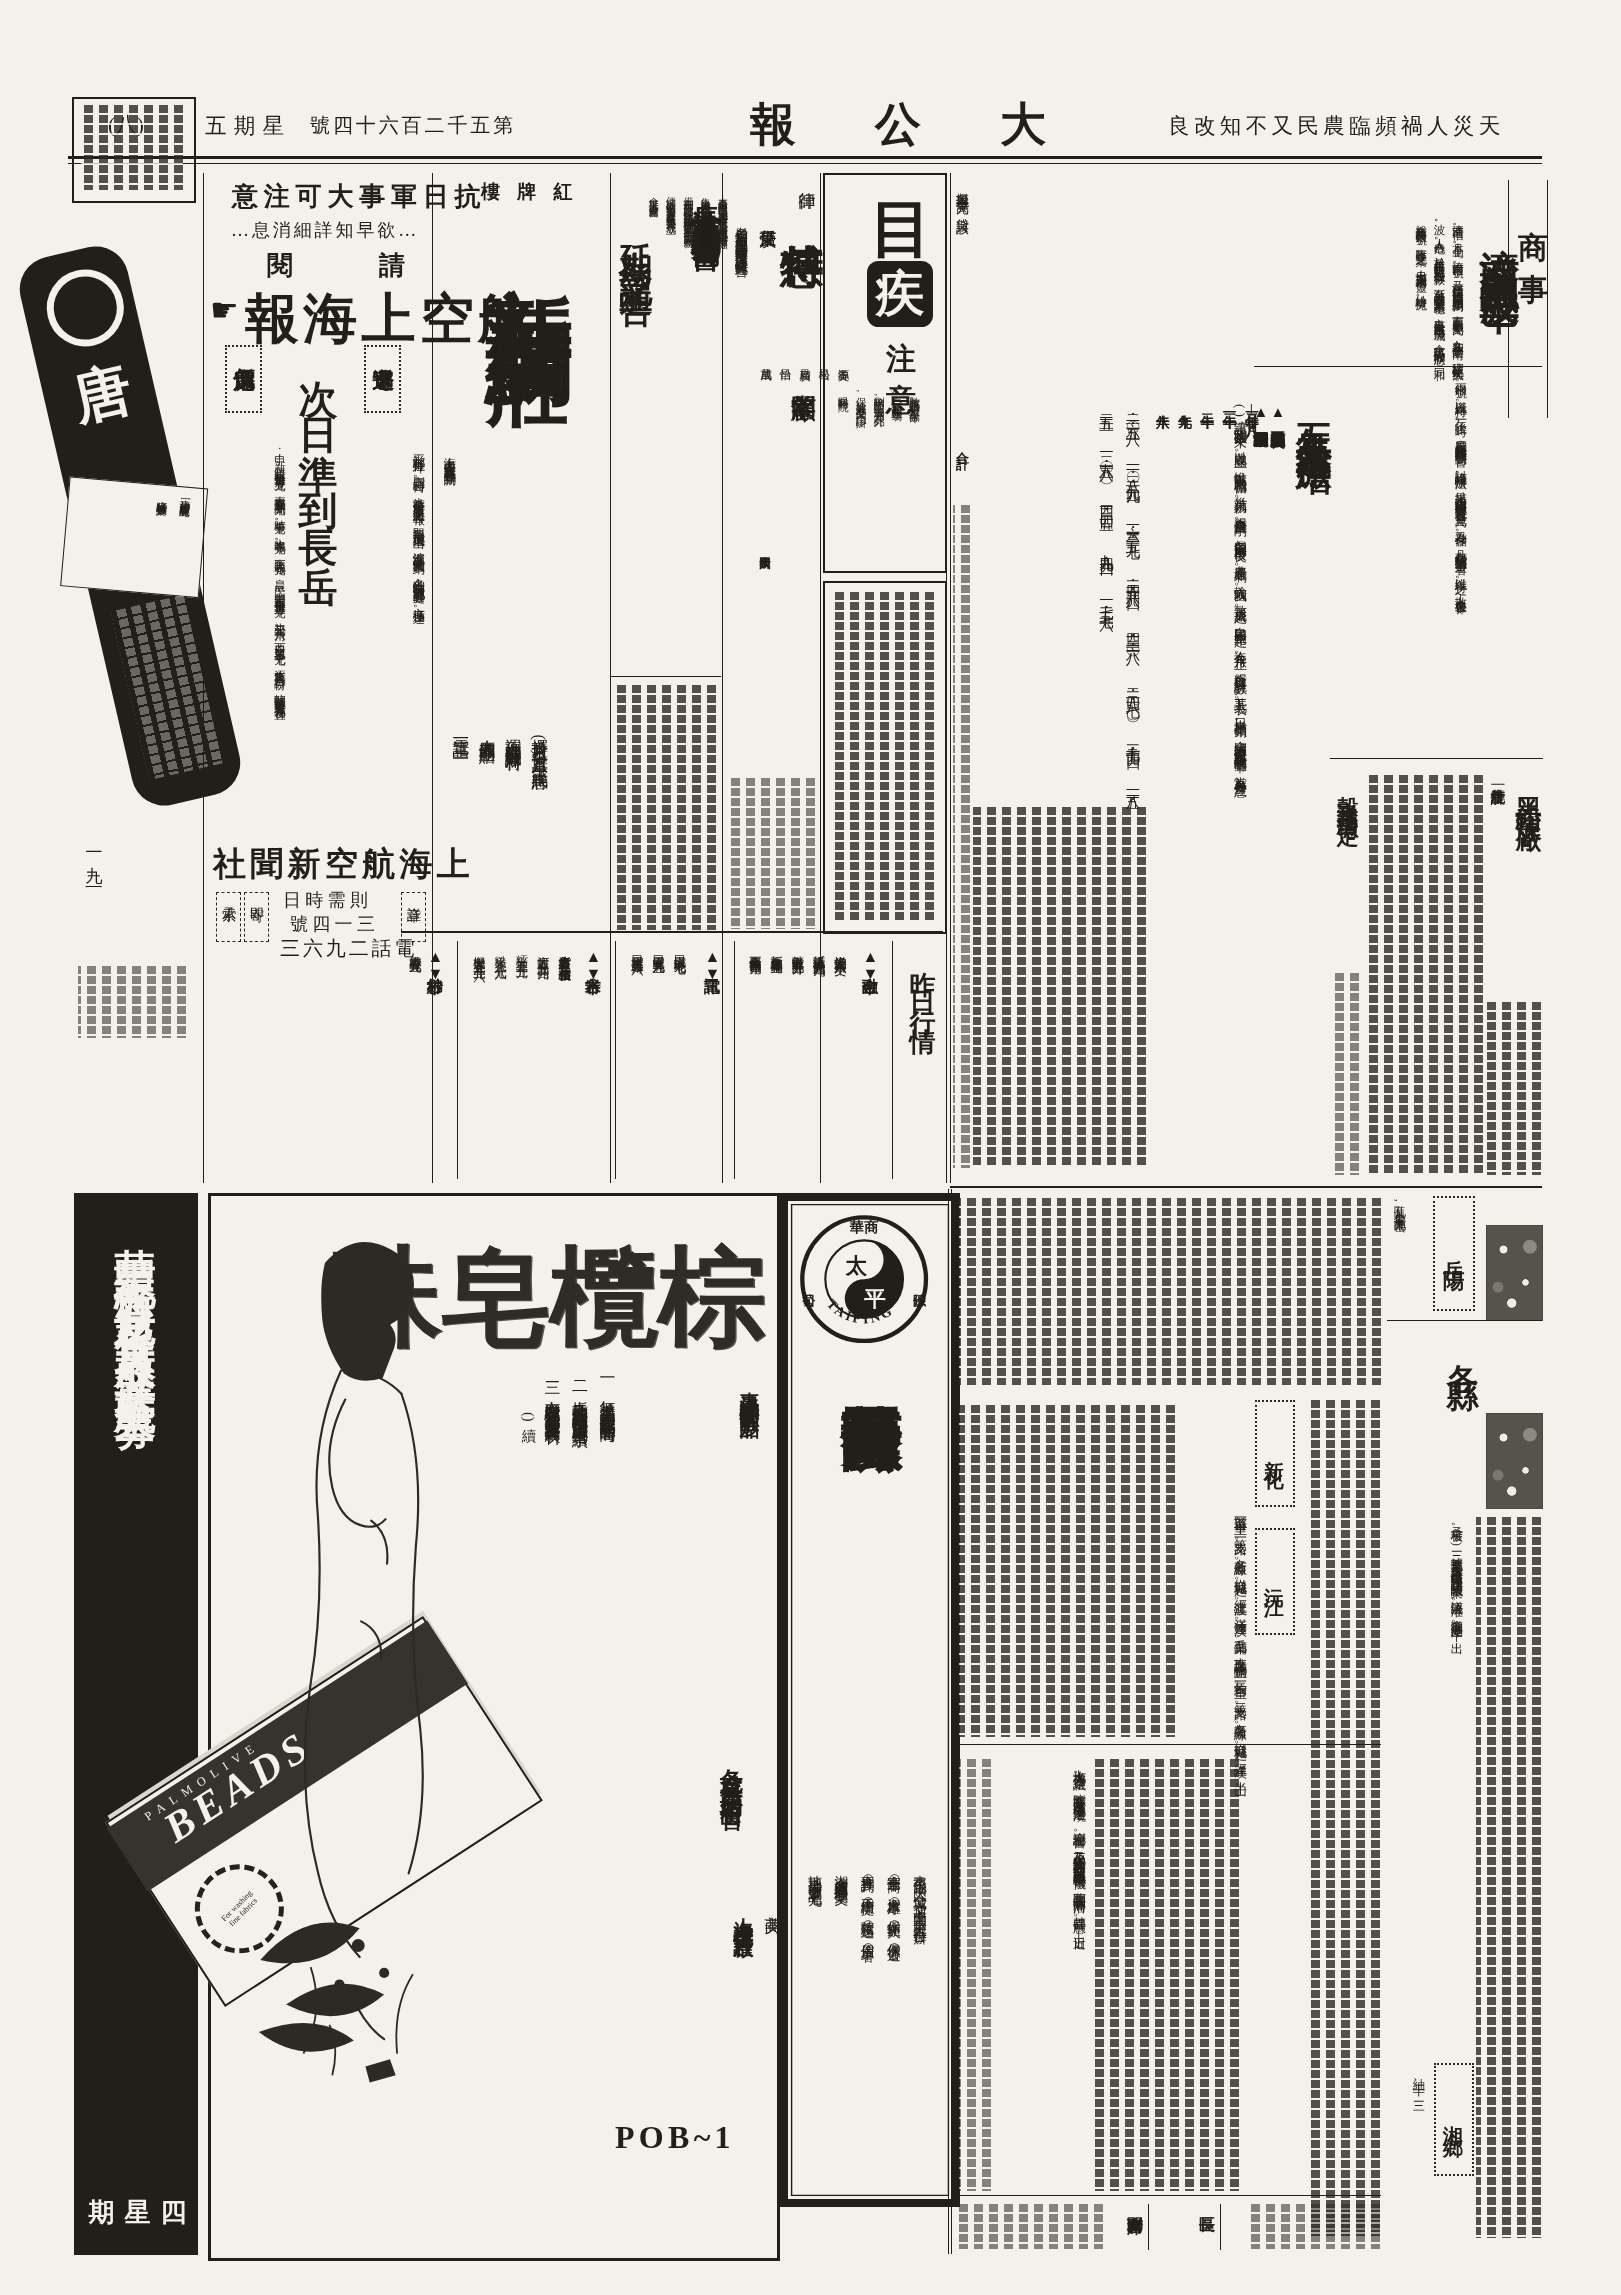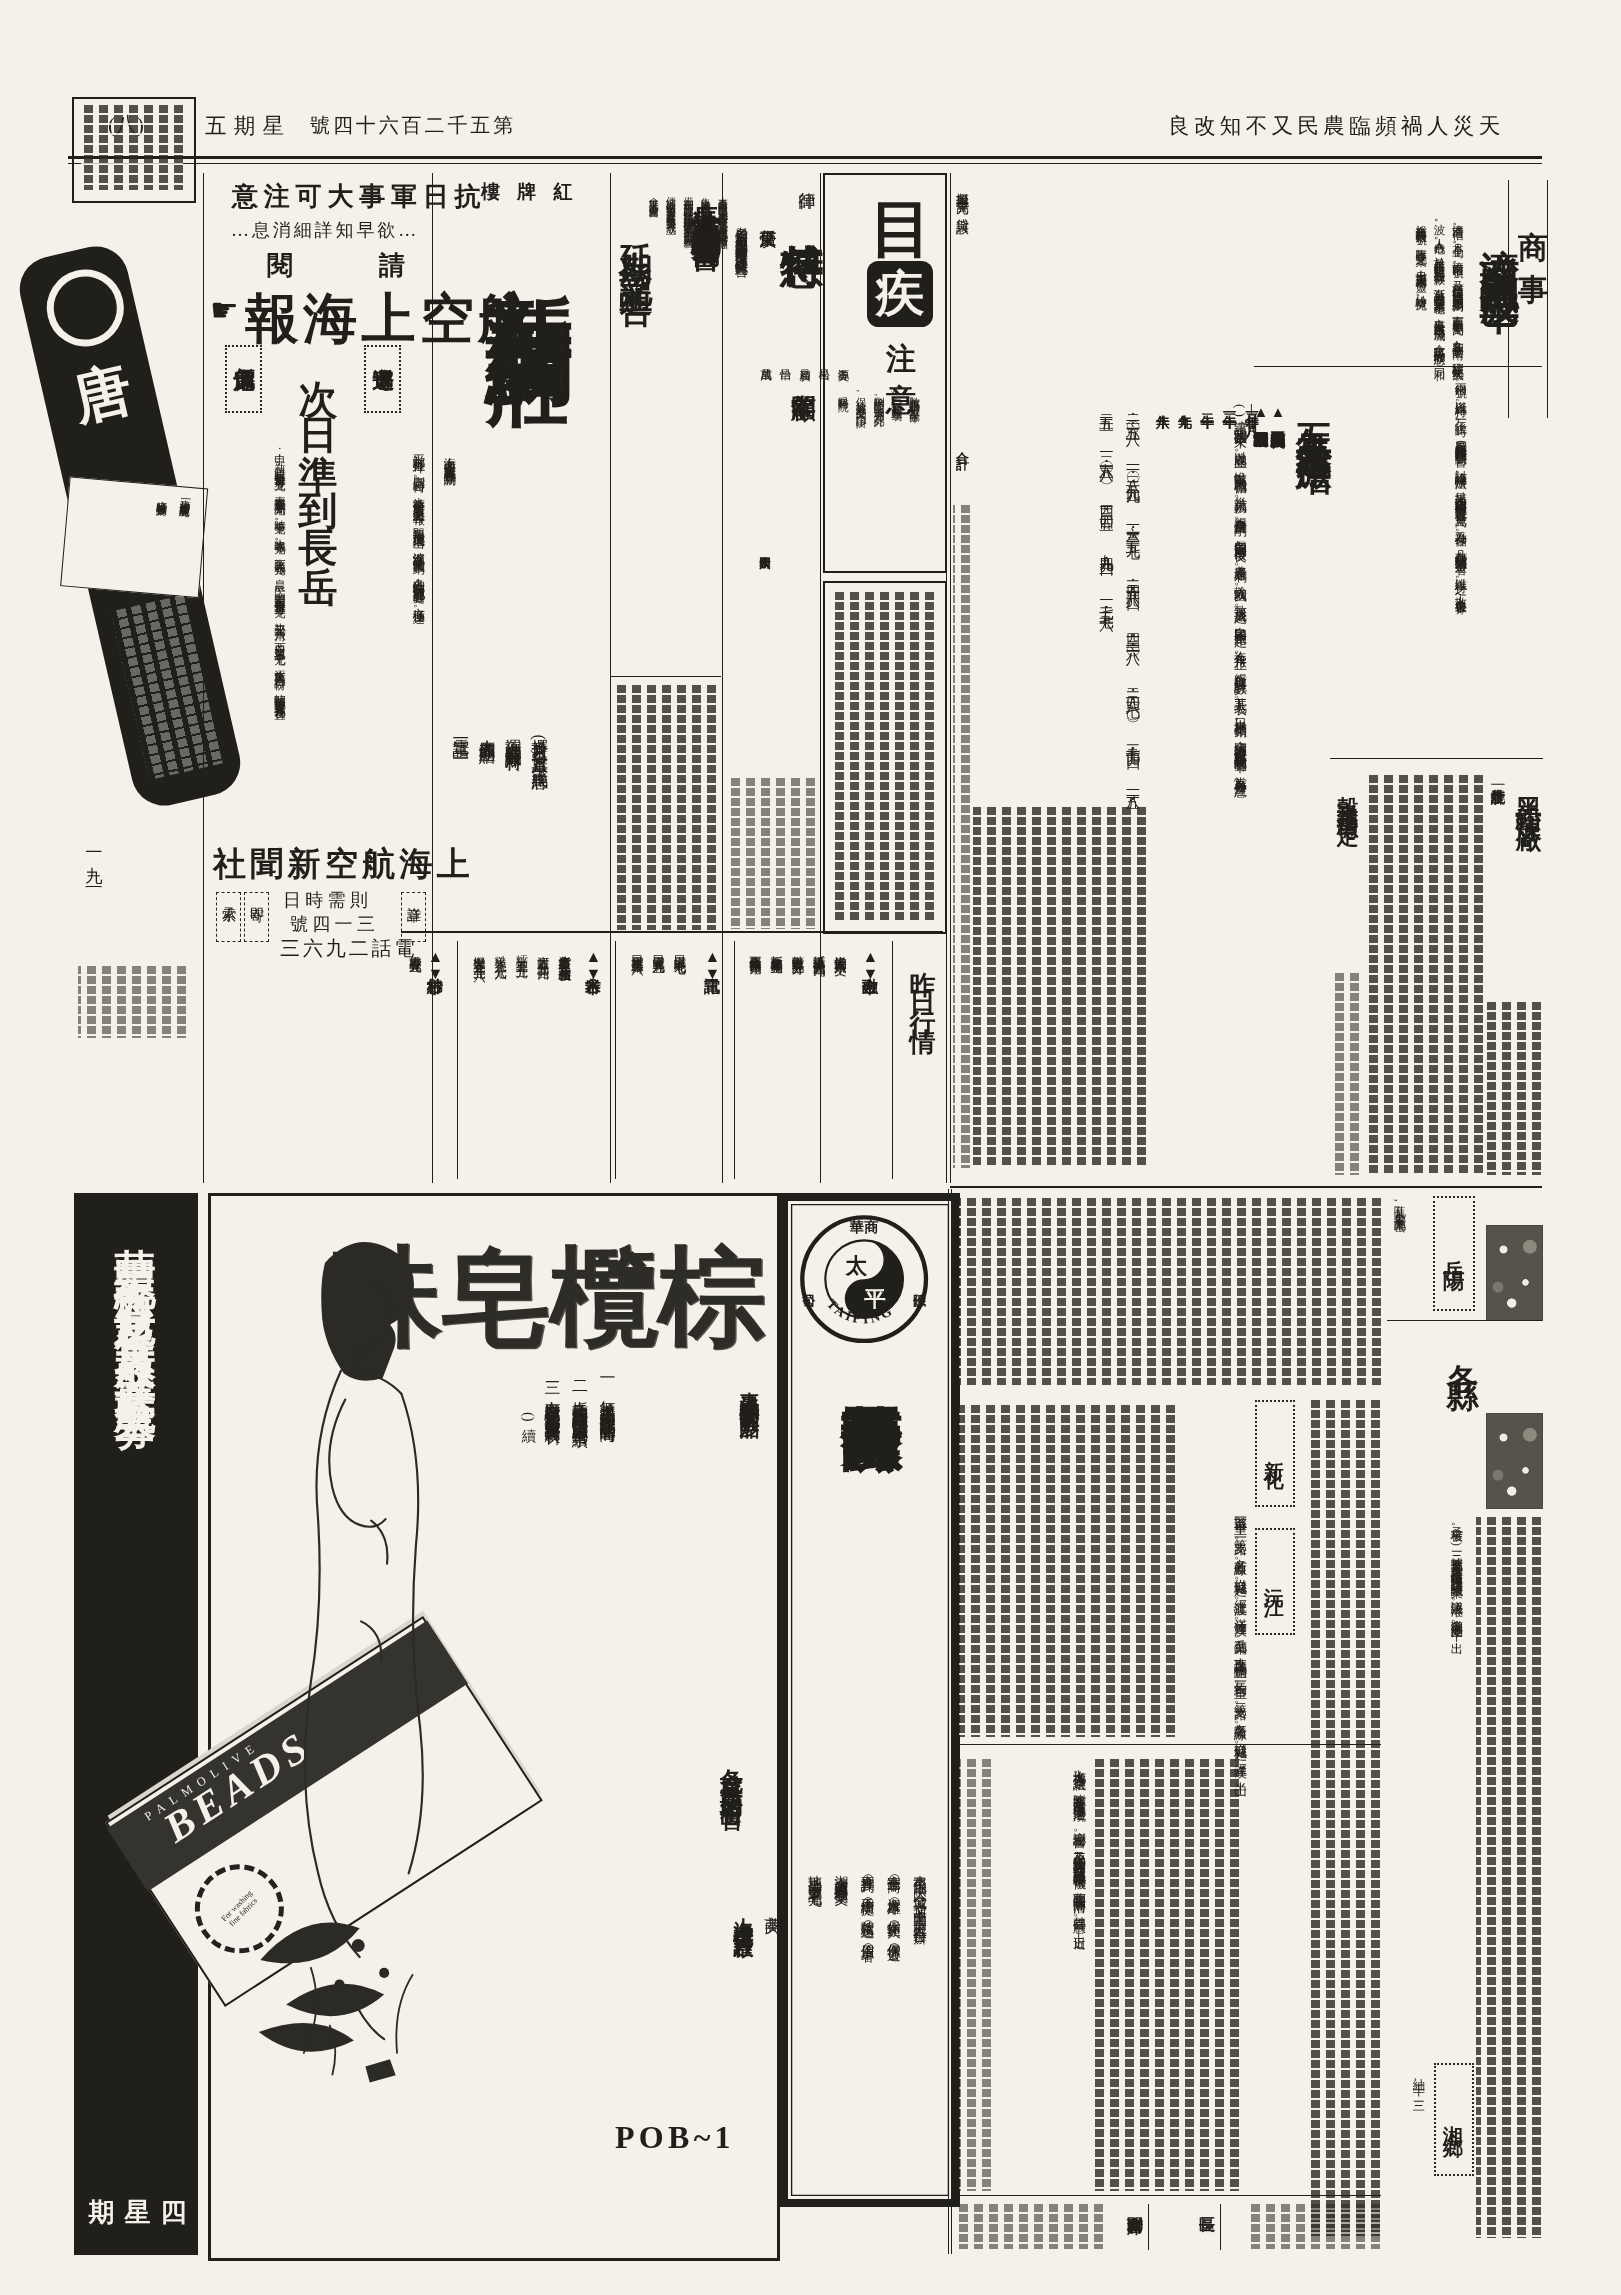--- a/index.html
+++ b/index.html
@@ -34,20 +34,21 @@
   svg{display:block;}
 </style>
 </head>
 <body>
 
 <div id="sheet">
 
   <div class="abs rtl" style="left:108px;top:110px;font-size:21.6px;">(八)</div>
   <div class="abs rtl" style="left:205px;top:111px;font-size:21.6px;letter-spacing:7.2px;">星期五</div>
   <div class="abs rtl" style="left:310px;top:112px;font-size:20px;letter-spacing:2.9px;">第五千二百六十四號</div>
+  <div class="abs rtl b" style="left:750px;top:94px;font-size:46px;letter-spacing:79px;">大公報</div>
   <div class="abs rtl" style="left:1168px;top:111px;font-size:21.6px;letter-spacing:4.3px;">天災人禍頻臨農民又不知改良</div>
   <div class="hrule" style="left:68px;top:156px;width:1474px;height:2.9px;"></div>
   <div class="hrule" style="left:68px;top:163px;width:1474px;height:0.7px;"></div>
 
   <div class="abs" style="left:72px;top:97px;width:120px;height:102px;border:2.2px solid var(--ink);"></div>
   <div class="tx" style="left:81px;top:105px;width:102px;height:85px;"></div>
 
   <div class="abs" style="left:71px;top:209px;width:128px;height:843px;">
     <div class="abs" style="left:4.3px;top:36px;width:110px;height:562px;background:#211f1a;border-radius:33px;transform:rotate(-13deg);">
       <div class="abs" style="left:21.6px;top:20px;width:63px;height:63px;border:7.2px solid #f3f1ea;border-radius:50%;"></div>

